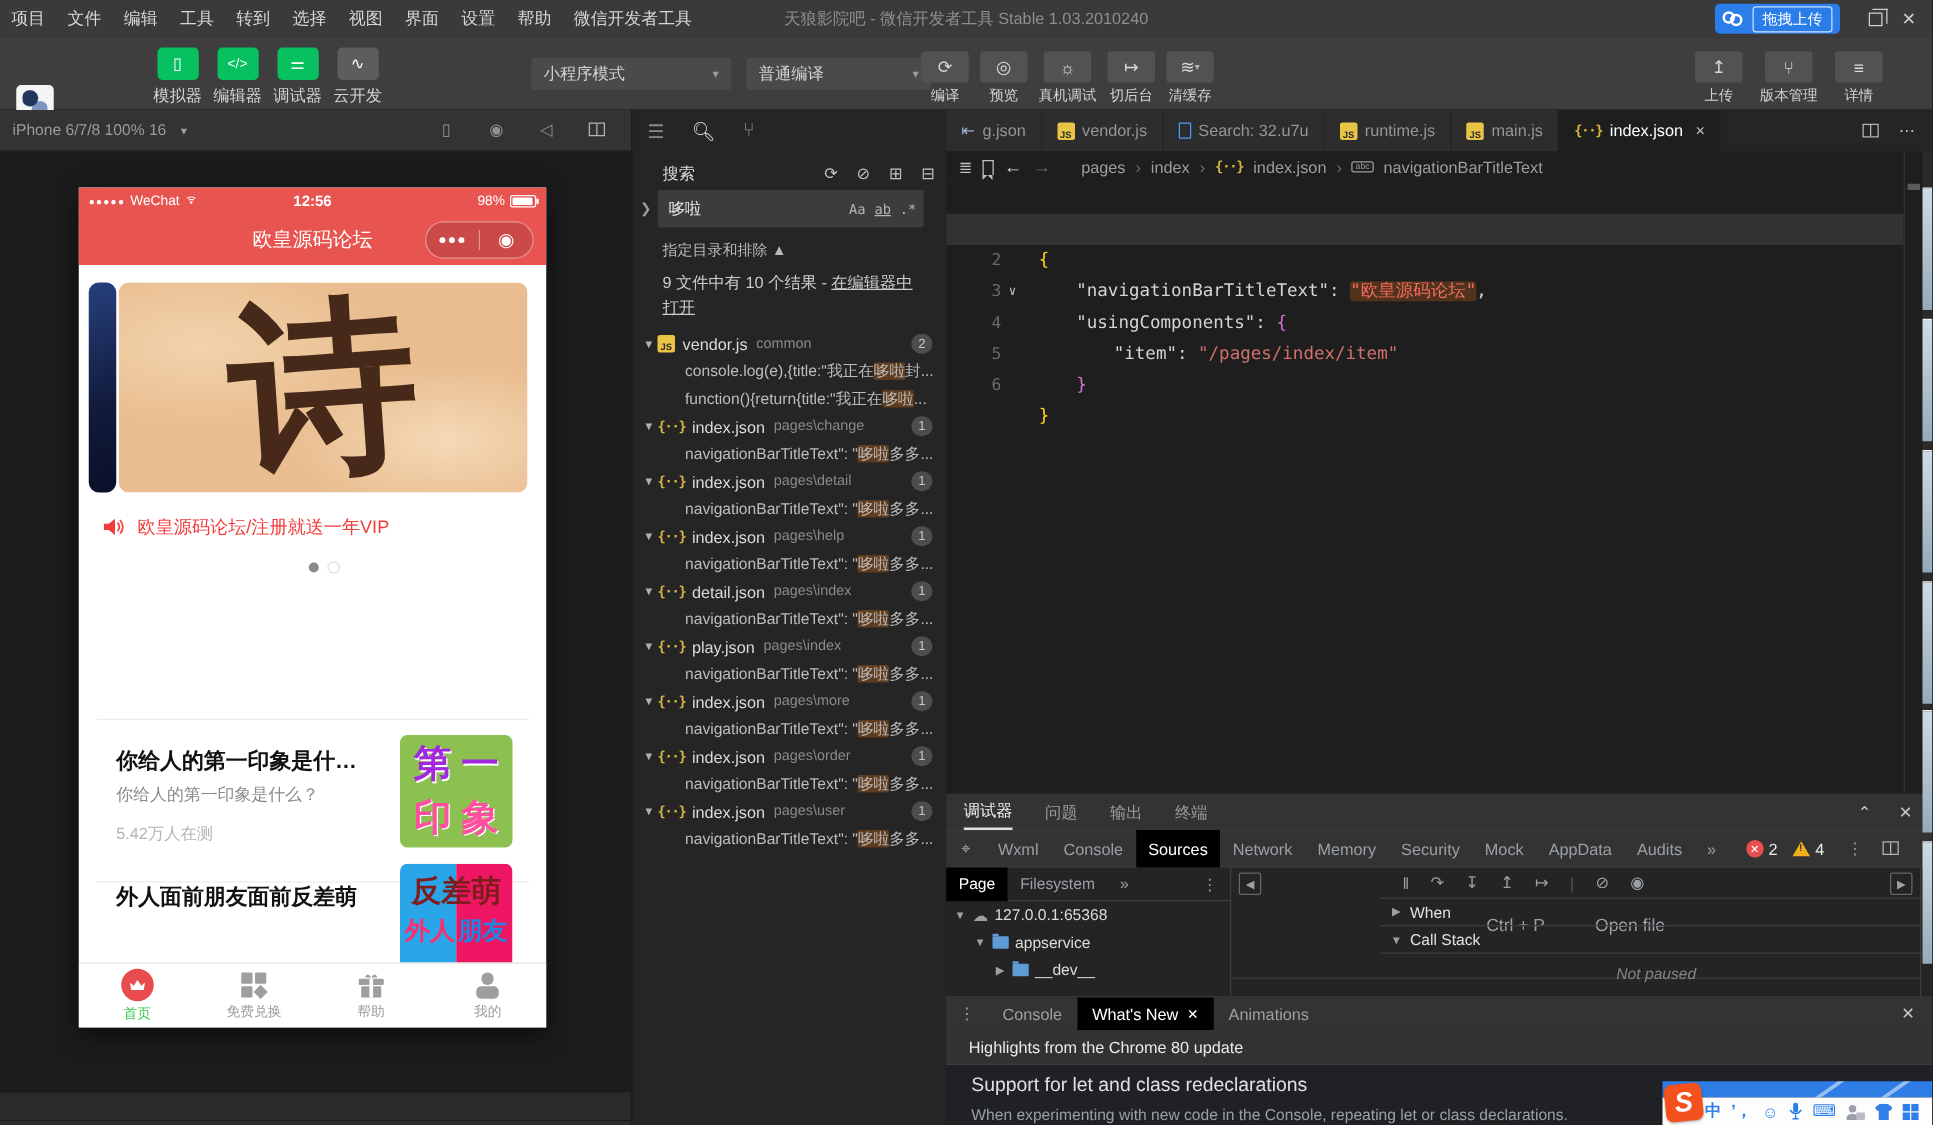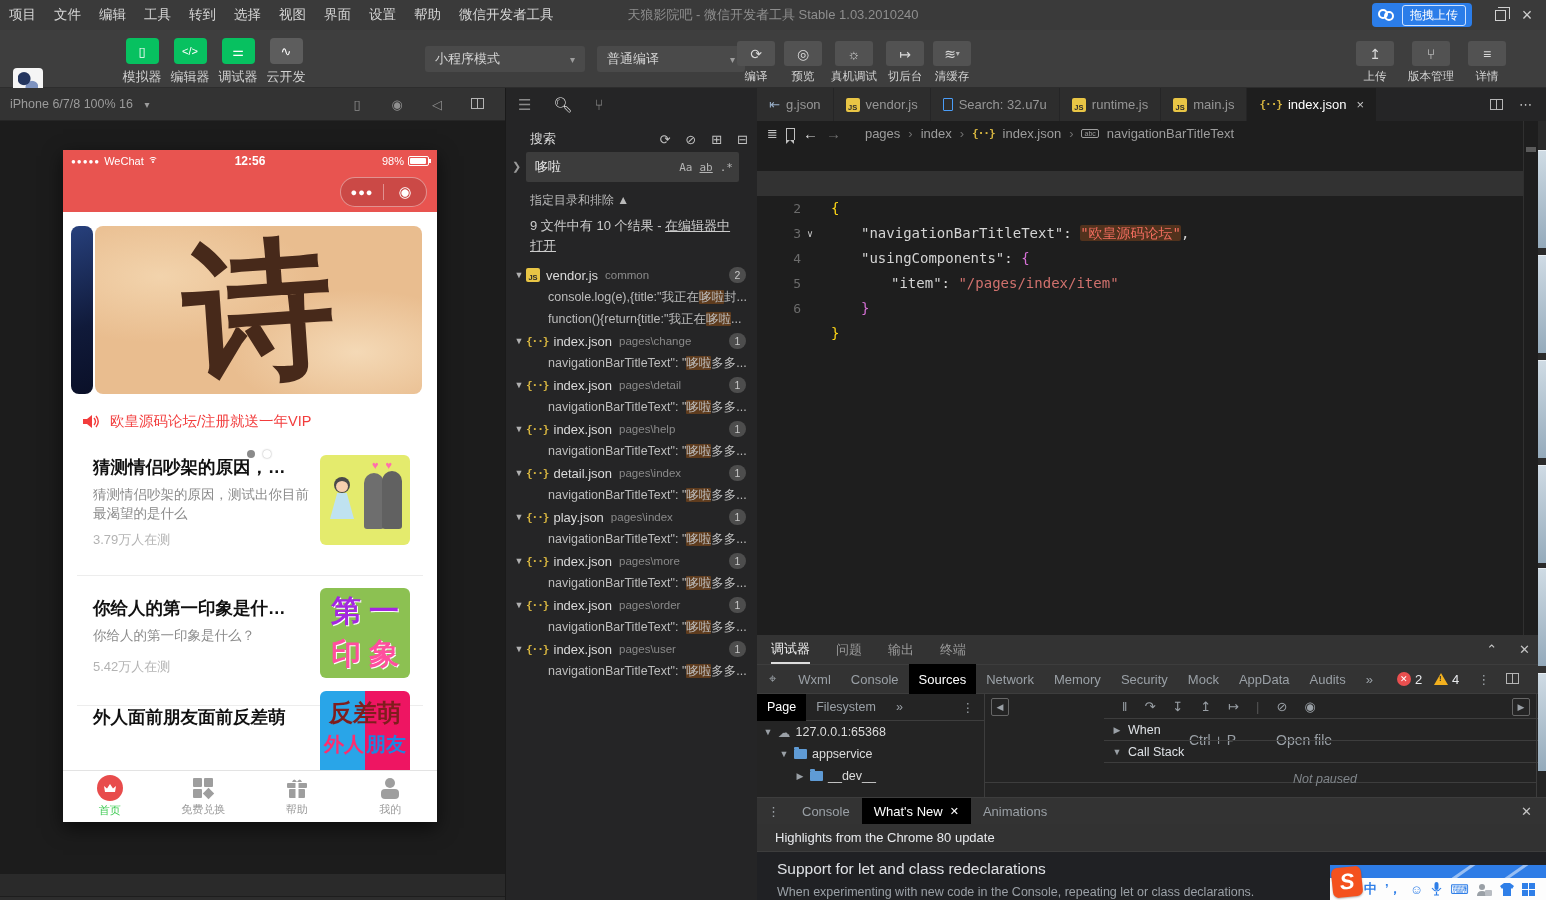--- a/index.html
+++ b/index.html
@@ -341,20 +341,23 @@
           <span style="margin-left:4px;">WeChat</span>
           <span class="wifi">
               <i></i>
               <i></i>
               <i></i>
             </span>
           <span class="time">12:56</span>
           <span style="margin-left:auto;">98%</span>
           <span class="battery"></span>
         </div>
+        <div id="ph-nav">
+            <span>欧皇源码论坛</span>
+          </div>
         <div id="capsule">
           <span class="dots">●●●</span>
           <span class="sep"></span>
           <span class="circ">◉</span>
         </div>
       </div>
 
       <div id="car-prev" class="abs"></div>
       <div id="car-main" class="abs">
         <span class="char">诗</span>
@@ -365,33 +368,20 @@
       </div>
 
       <div id="notice" class="abs">
         <svg width="17" height="15" viewBox="0 0 17 15">
             <polygon points="0,5 4,5 9,1 9,14 4,10 0,10" fill="#f23c3c"></polygon>
             <path d="M11 4 q3 3.5 0 7 M13 2 q4.5 5.5 0 11" stroke="#f23c3c" stroke-width="1.4" fill="none"></path>
           </svg>
         <span>欧皇源码论坛/注册就送一年VIP</span>
       </div>
 
-      <div class="ph-item" style="top:305px;height:100px;">
-        <div class="ph-title">猜测情侣吵架的原因，…</div>
-        <div class="ph-desc">猜测情侣吵架的原因，测试出你目前最渴望的是什么</div>
-        <div class="ph-count" style="top:76px;">3.79万人在测</div>
-        <div class="thumb" id="thumb1">
-          <span class="hearts">♥ ♥</span>
-          <i class="sil1"></i>
-            <i class="sil2"></i>
-          <i class="girl-head"></i>
-            <i class="girl-face"></i>
-            <i class="girl-dress"></i>
-        </div>
-      </div>
       <div class="ph-divider" style="top:425px;"></div>
 
       <div class="ph-item" style="top:446px;height:100px;">
         <div class="ph-title">你给人的第一印象是什…</div>
         <div class="ph-desc">你给人的第一印象是什么？</div>
         <div class="ph-count" style="top:62px;">5.42万人在测</div>
         <div class="thumb" id="thumb2" style="top:-8px;">
           <span class="t2a">第一</span>
           <span class="t2b">印象</span>
         </div>

